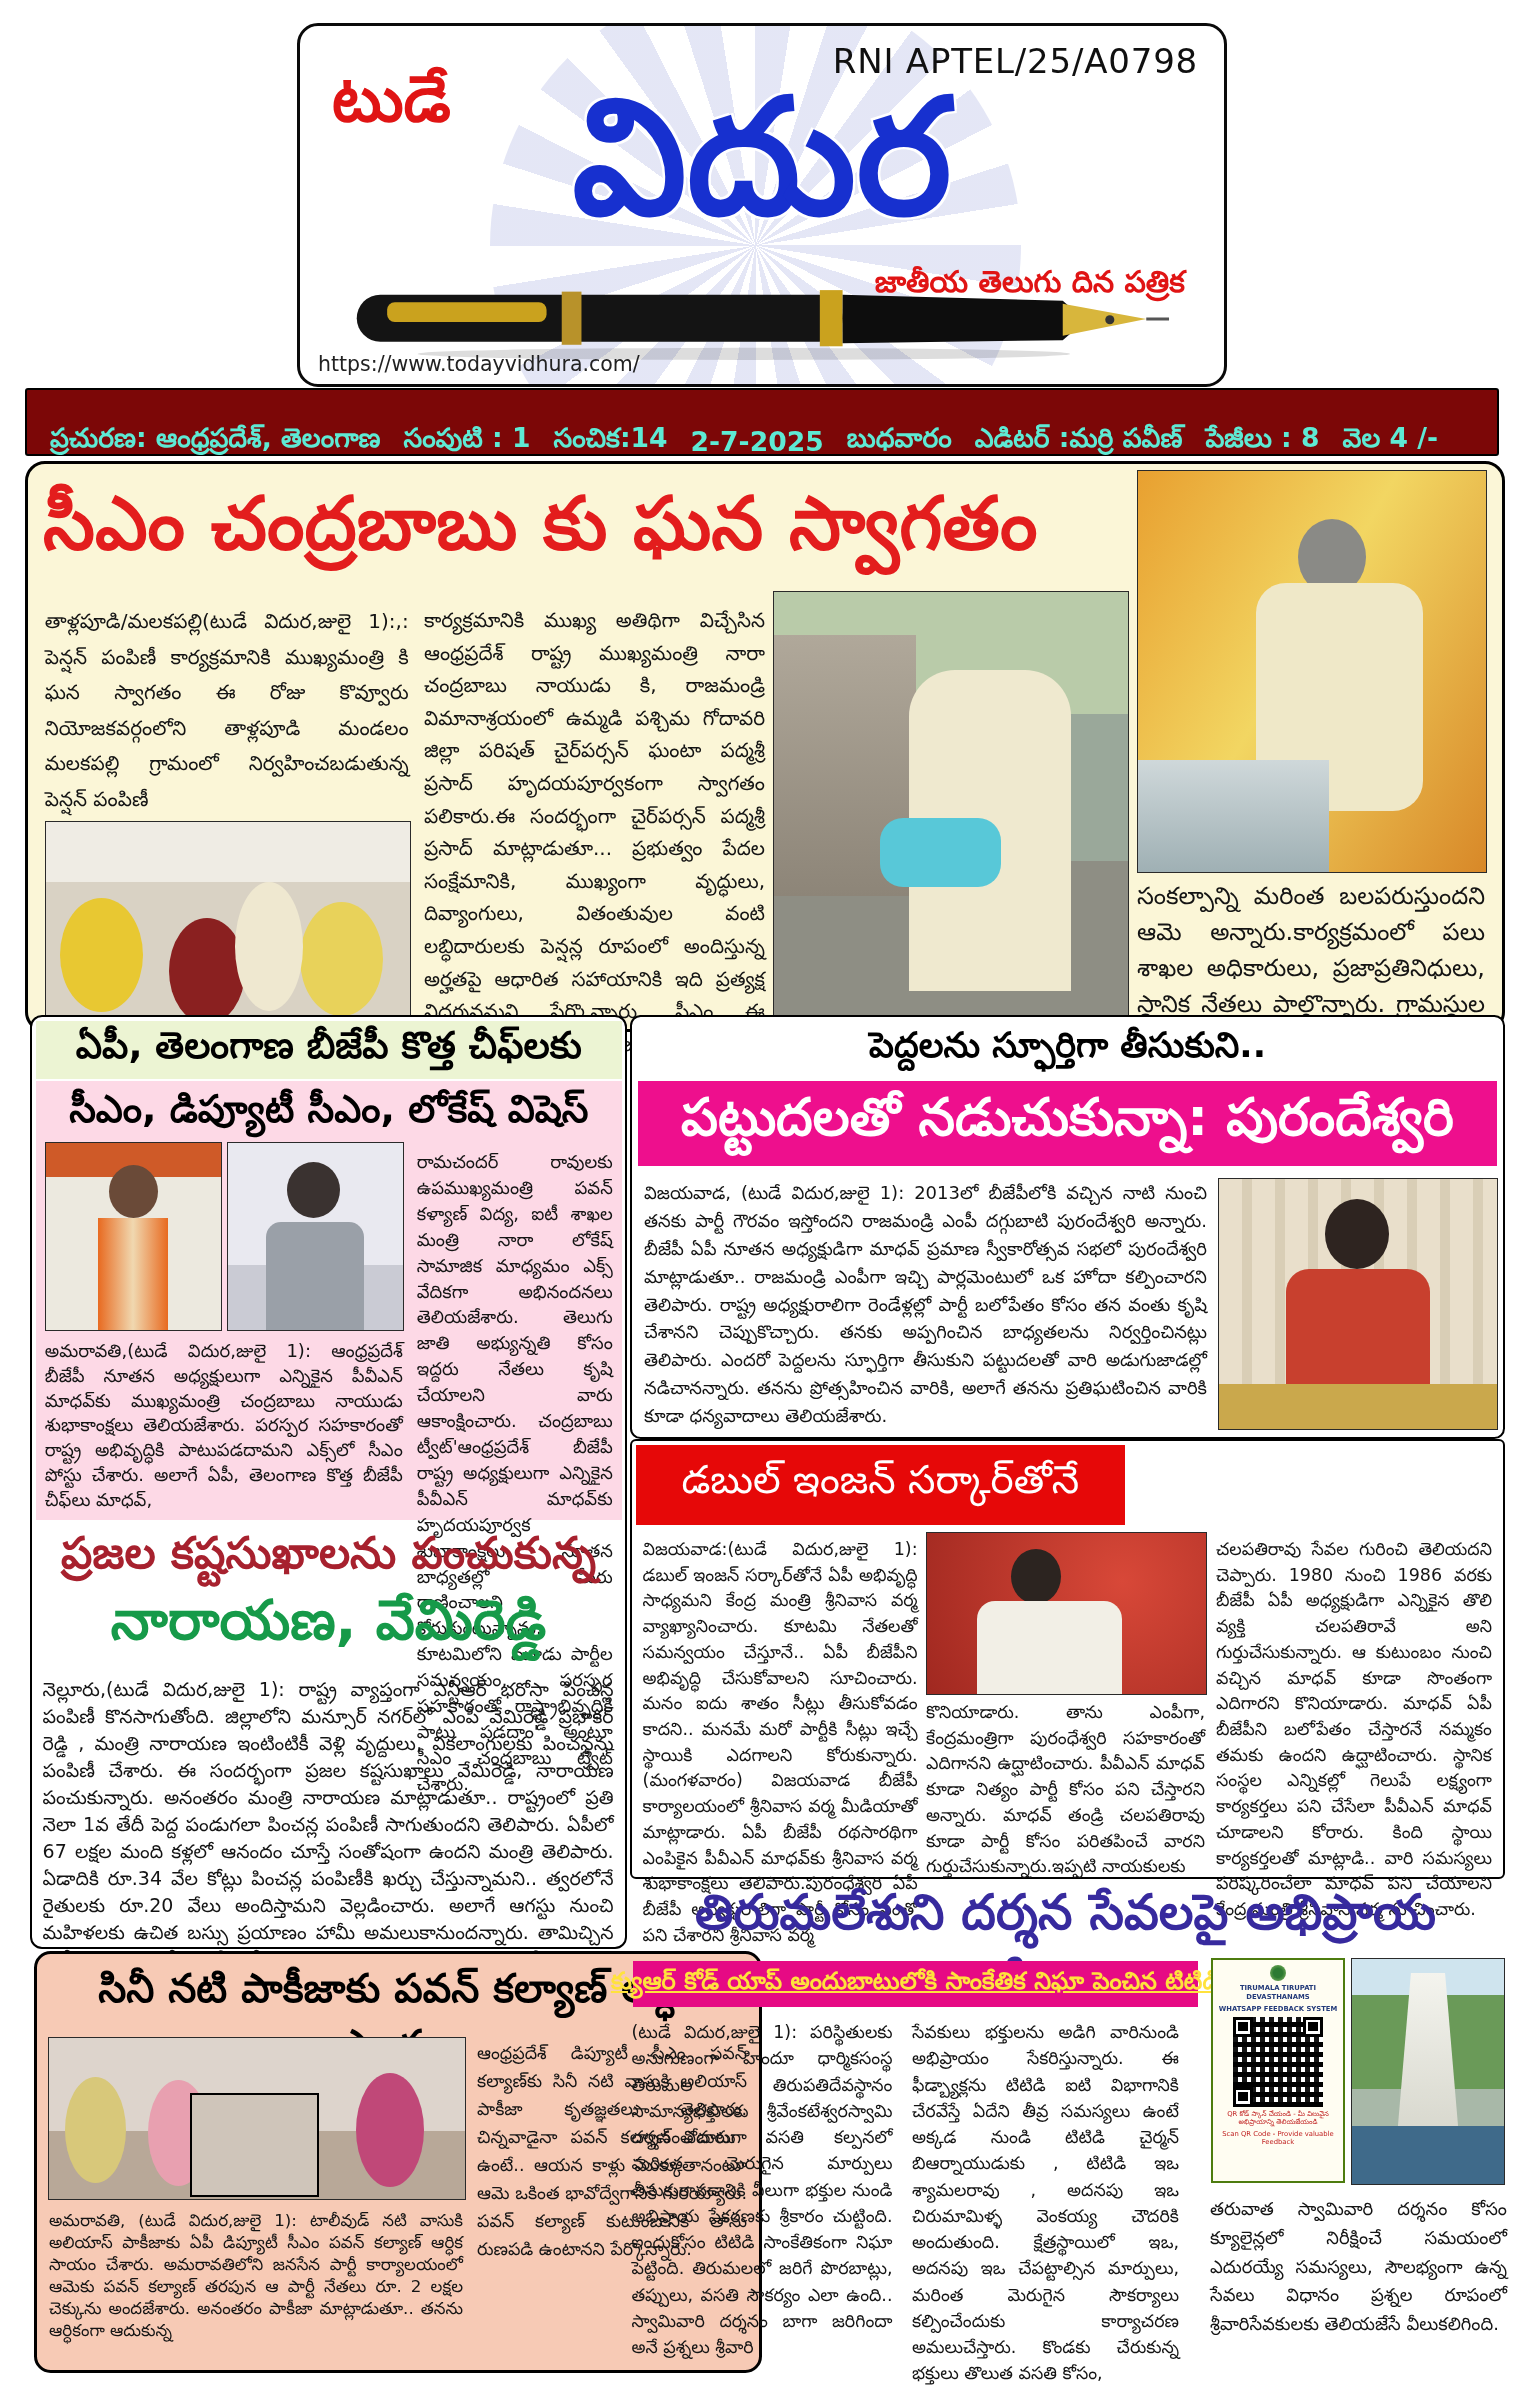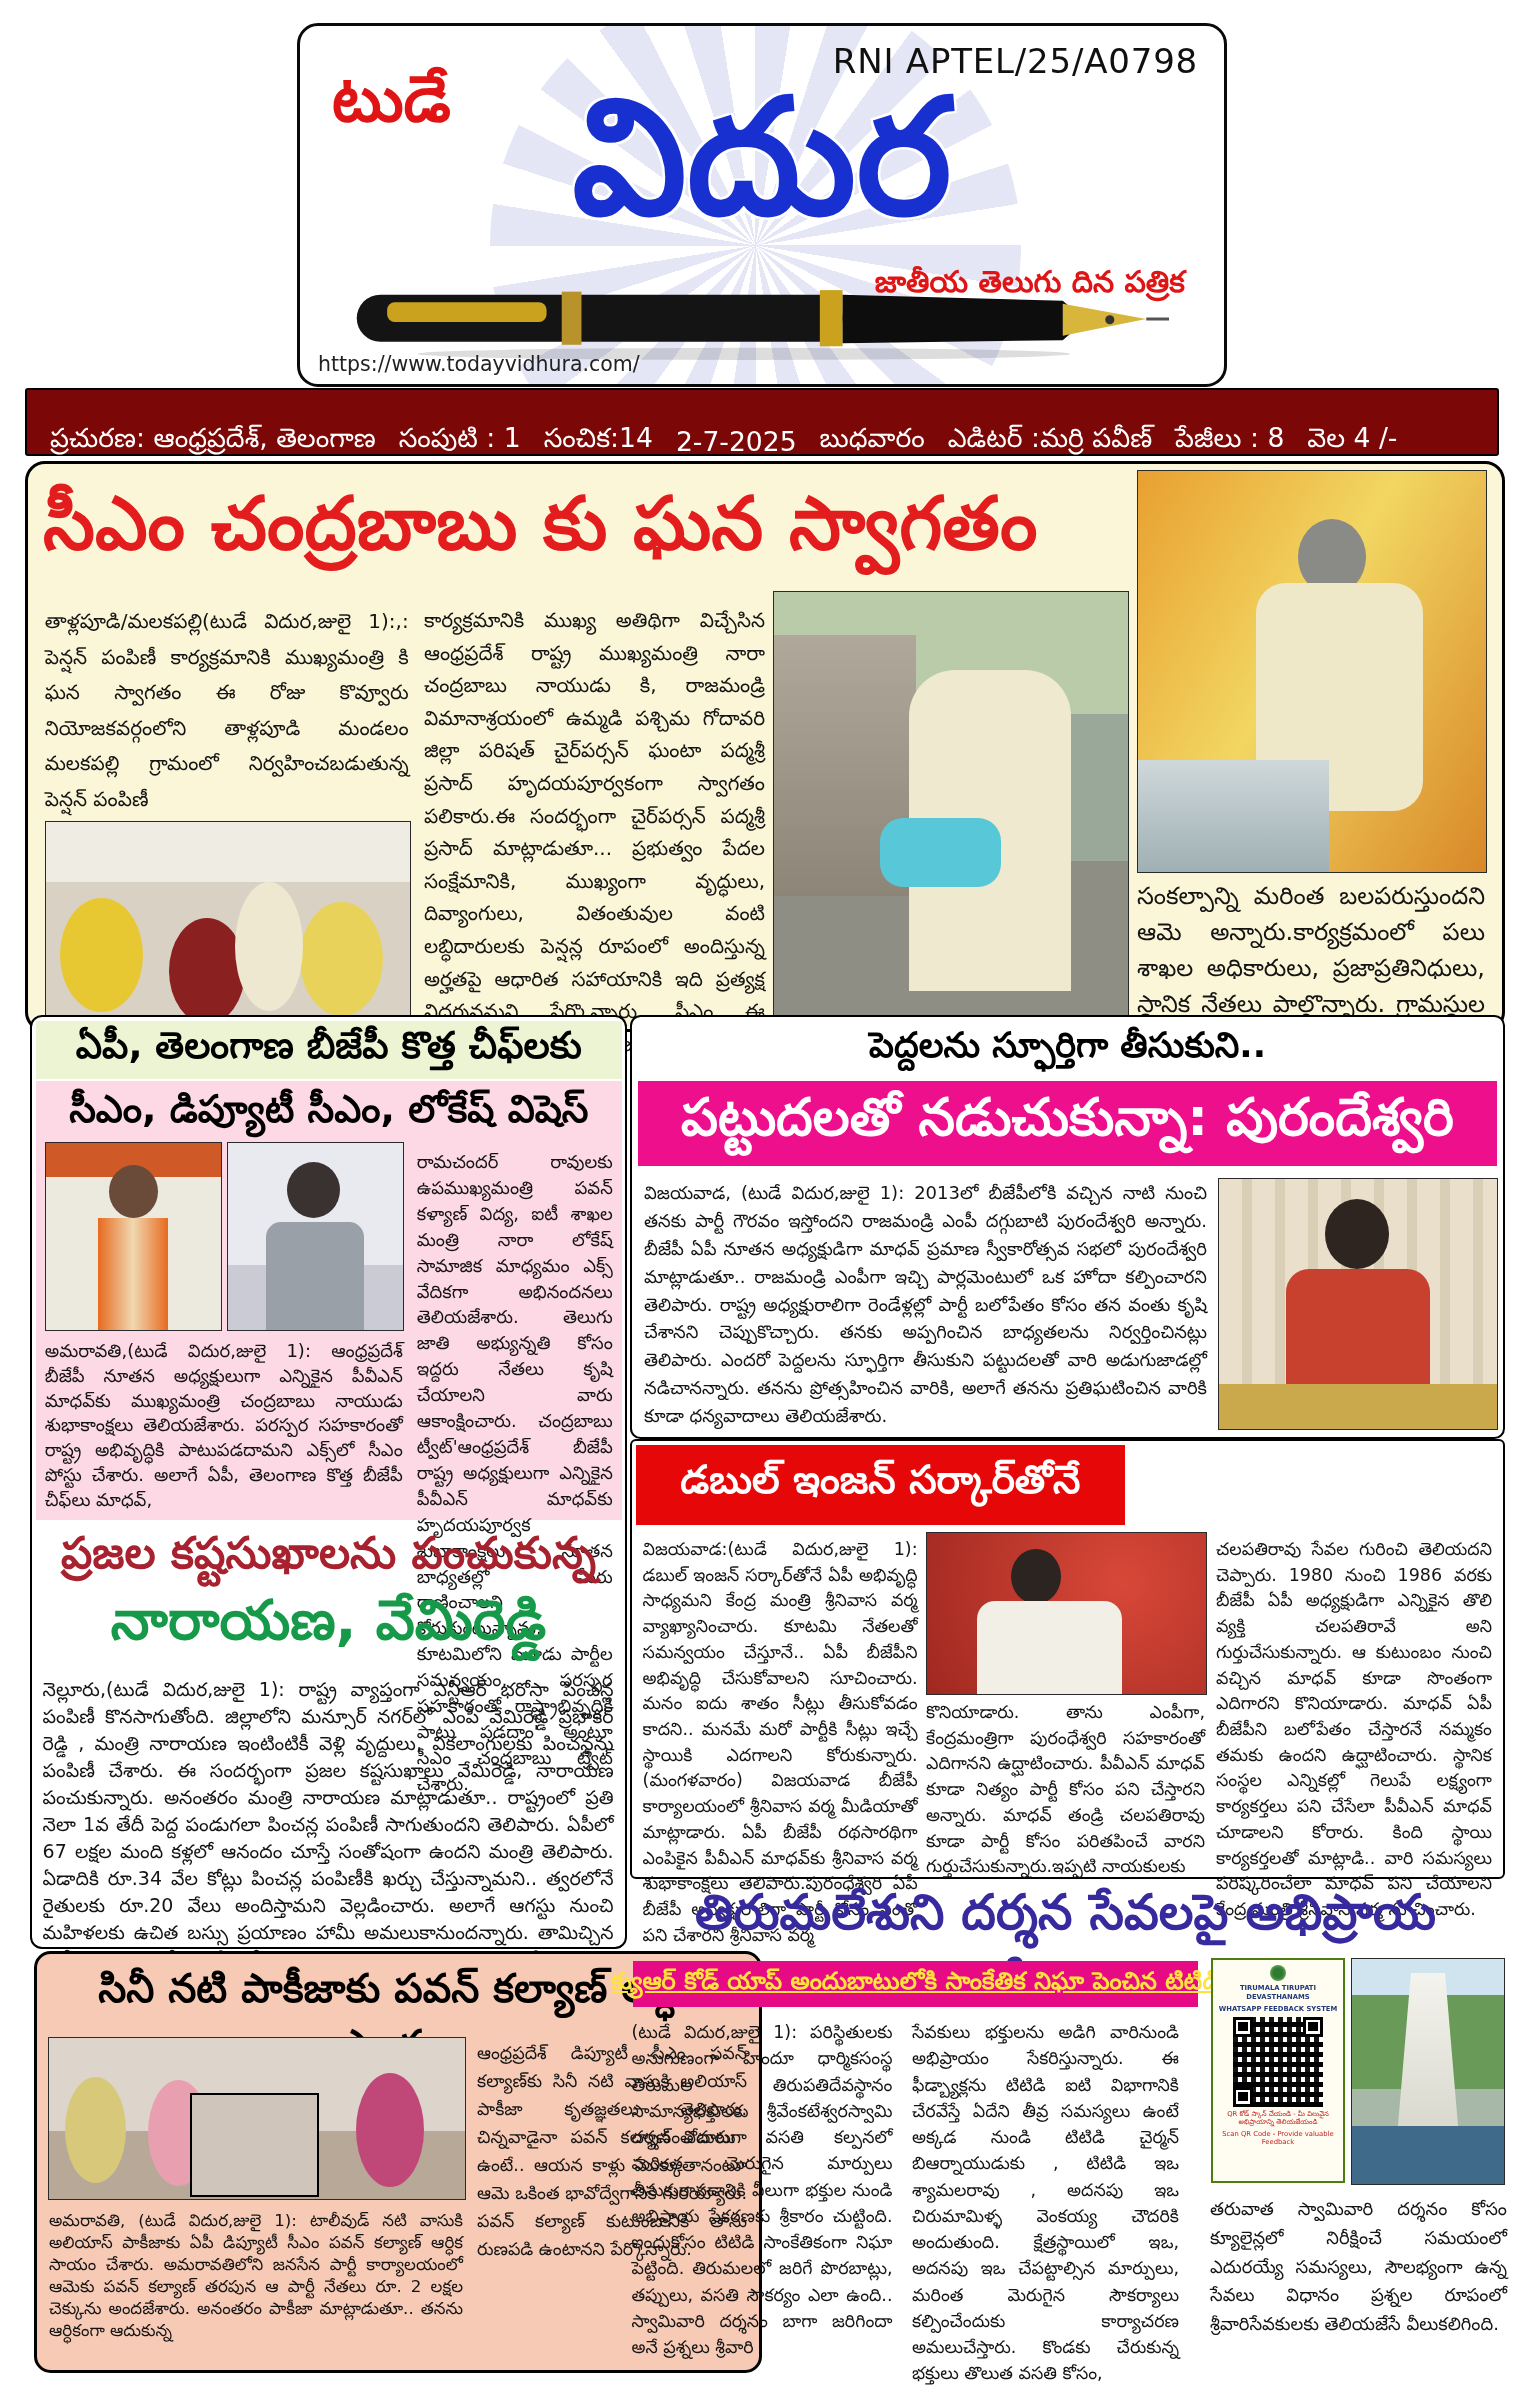--- a/index.html
+++ b/index.html
@@ -21,21 +21,21 @@
   #brand-prefix{left:32px;top:36px;font-size:64px;font-weight:bold;color:#e01414;text-shadow:1.5px 1.5px 0 #fff;}
   #brand{left:0;right:0;top:47px;text-align:center;font-size:161px;line-height:1.05;font-weight:bold;color:#1730cf;
          text-shadow:2.3px 2.3px 0 #ffffff,-2.3px -2.3px 0 #ffffff,2.3px -2.3px 0 #ffffff,-2.3px 2.3px 0 #ffffff;}
   #tagline{right:39px;top:238px;font-size:30px;font-weight:bold;color:#e01414;}
   #pen{left:34px;top:255px;width:854px;height:82px;}
   #murl{left:18px;bottom:7.6px;font-size:20.5px;color:#222;}
 
   
   #infobar{left:25px;top:388px;width:1474px;height:68px;background:#7c0707;border:2.3px solid #000;border-radius:3px;
            display:flex;align-items:center;gap:23px;padding:0 23px;box-sizing:border-box;}
-  #infobar span{color:#ffffff;font-size:26.6px;font-weight:normal;white-space:nowrap;margin-top:38px;}
+  #infobar span{color:#5eead4;font-size:26.6px;font-weight:bold;white-space:nowrap;margin-top:38px;}
 
   
   #lead{left:25px;top:461px;width:1474px;height:565px;background:#fbf6d7;border:3px solid #000;border-radius:20px;}
   #lead-headline{left:15px;top:4.6px;width:1085px;height:127px;display:flex;align-items:center;
                  font-size:74px;font-weight:bold;color:#e31d1d;}
   #lead-col1{left:16.7px;top:140px;width:364px;height:215px;font-size:20px;line-height:1.78;}
   #lead-col2{left:396px;top:140px;width:341px;height:419px;font-size:20px;line-height:1.63;}
   #lead-col3{left:1109px;top:414px;width:348px;height:143px;font-size:24px;line-height:1.5;}
 
   
@@ -57,21 +57,21 @@
 
   
   #pura{left:630px;top:1015px;width:871px;height:420px;border:2.3px solid #000;border-radius:10.6px;background:#fff;}
   #pura-kicker{left:0;top:7.6px;width:100%;text-align:center;font-size:35px;font-weight:bold;color:#000;position:absolute;}
   #pura-bar{left:6px;top:64px;width:859px;height:85px;background:#ee0f8d;font-size:52px;font-weight:bold;color:#fff;}
   #pura-body{left:12px;top:162px;width:563px;height:246px;font-size:18px;line-height:1.55;}
 
   
   #deng{left:630px;top:1439px;width:871px;height:436px;border:2.3px solid #000;border-radius:6px;background:#fff;}
   #deng-bar{left:3.8px;top:3.8px;width:863px;height:80px;display:flex;position:absolute;}
-  #deng-left{width:489px;background:#e60808;color:#fff;font-size:39px;font-weight:bold;}
+  #deng-left{width:489px;background:#e60808;color:#fff;font-size:39px;font-weight:normal;}
   #deng-right{flex:1;background:#5e1e9e;color:#ffe23c;font-size:39px;font-weight:bold;}
   #deng-col1{left:10.6px;top:96px;width:275px;height:331px;font-size:17.5px;line-height:1.47;}
   #deng-col2{left:294px;top:259px;width:279px;height:168px;font-size:17.5px;line-height:1.47;}
   #deng-col3{left:584px;top:96px;width:276px;height:331px;font-size:17.5px;line-height:1.47;}
 
   
   #ttd{left:630px;top:1876px;width:894px;height:516px;position:absolute;}
   #ttd-headline{left:0;top:7.6px;width:871px;text-align:center;font-size:49px;font-weight:bold;color:#372a9e;position:absolute;}
   #ttd-kicker{left:3px;top:85px;width:565px;height:46px;background:#e60a84;position:absolute;display:flex;align-items:center;justify-content:center;}
   #ttd-kicker span{color:#ffe23c;font-size:24px;font-weight:bold;text-decoration:underline;white-space:nowrap;}

